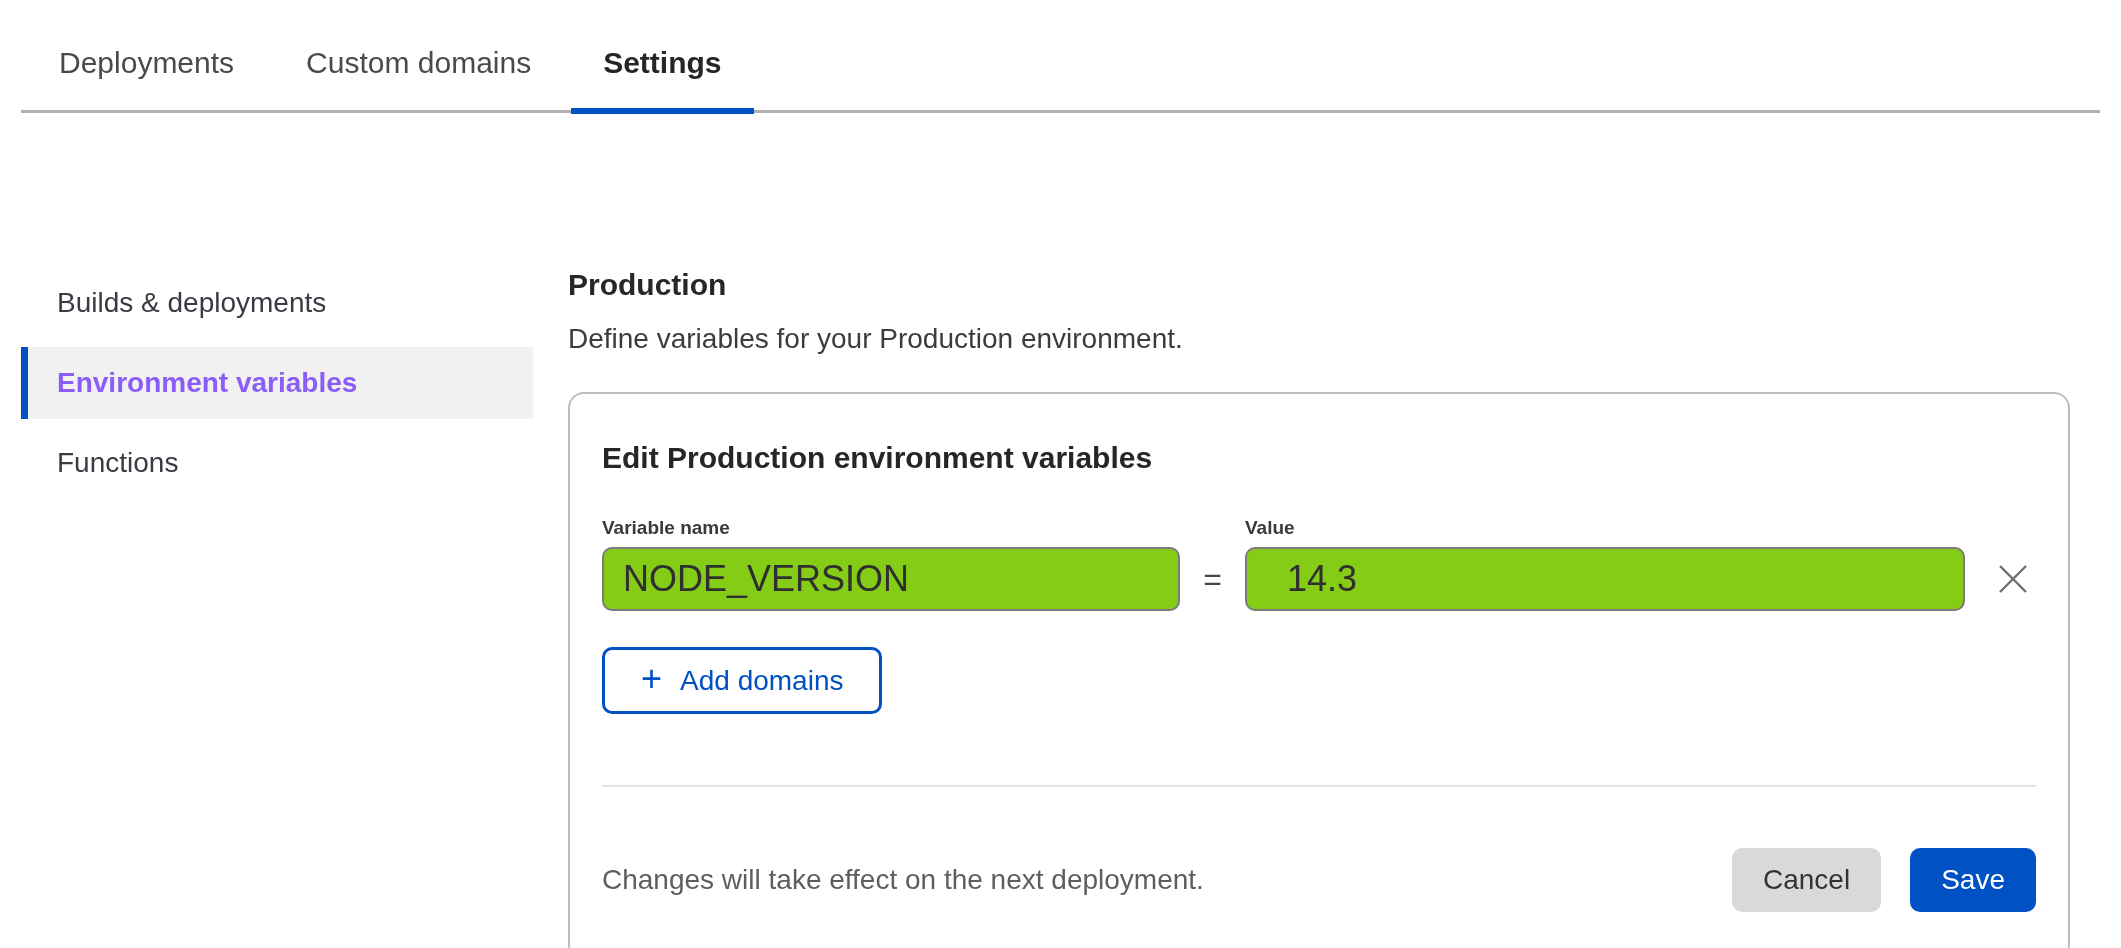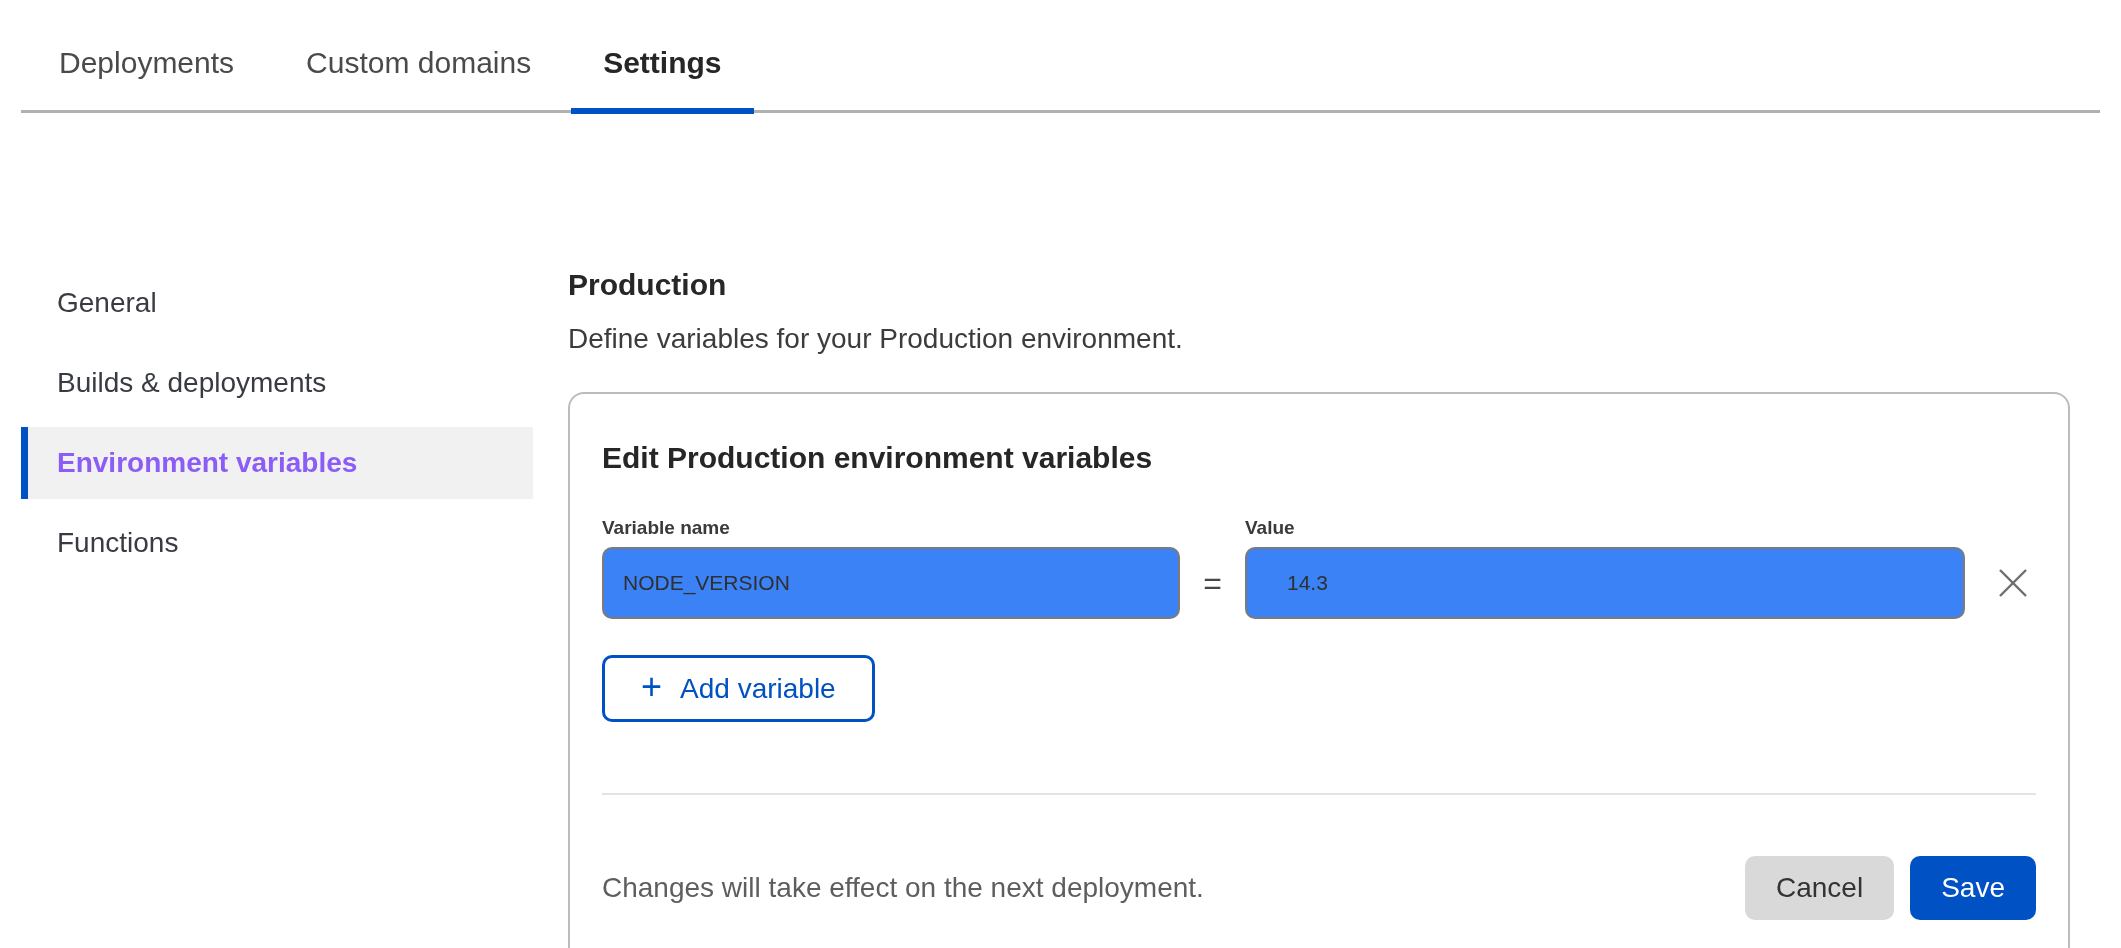--- a/index.html
+++ b/index.html
@@ -115,28 +115,28 @@
   }
   .label-name { width: 643px; }
   .label-value { }
 
   .var-row {
     margin-top: 8px;
     display: flex;
     align-items: center;
   }
   .text-input {
-    height: 72px;
+    height: 64px;
     border: 2px solid #7b7b7b;
     border-radius: 10px;
     padding: 0 19px;
-    font-size: 21px;
+    font-size: 36px;
     font-family: "Liberation Sans", "DejaVu Sans", sans-serif;
     color: #2f2f2f;
-    background: #3b82f6;
+    background: #84cc16;
     outline: none;
   }
   .input-name { width: 578px; }
   .equals {
     width: 65px;
     text-align: center;
     font-size: 32px;
     color: #474747;
   }
   .input-value { width: 720px; padding-left: 40px; }
@@ -185,21 +185,21 @@
     display: flex;
     align-items: center;
   }
   .footer-note {
     font-size: 28px;
     color: #5e5e5e;
   }
   .footer-buttons {
     margin-left: auto;
     display: flex;
-    gap: 16px;
+    gap: 29px;
     align-items: center;
   }
   .btn {
     height: 64px;
     padding: 0 31px;
     border: none;
     border-radius: 10px;
     font-size: 28px;
     font-family: "Liberation Sans", "DejaVu Sans", sans-serif;
     cursor: pointer;
@@ -212,21 +212,20 @@
 
 <nav class="tabbar">
   <div class="tab">Deployments</div>
   <div class="tab">Custom domains</div>
   <div class="tab active">Settings</div>
 </nav>
 
 <div class="content">
 
   <aside class="sidebar">
-    <div class="sidebar-item">General</div>
     <div class="sidebar-item">Builds &amp; deployments</div>
     <div class="sidebar-item active">Environment variables</div>
     <div class="sidebar-item">Functions</div>
   </aside>
 
   <section class="main">
     <h1 class="page-title">Production</h1>
     <p class="page-desc">Define variables for your Production environment.</p>
 
     <div class="card">
@@ -246,21 +245,21 @@
             <svg width="36" height="36" viewBox="0 0 36 36">
               <line x1="5" y1="5" x2="31" y2="31" stroke="#6f6f6f" stroke-width="2.4"></line>
               <line x1="31" y1="5" x2="5" y2="31" stroke="#6f6f6f" stroke-width="2.4"></line>
             </svg>
           </span>
         </button>
       </div>
 
       <button class="add-btn">
         <span class="plus">+</span>
-        <span>Add variable</span>
+        <span>Add domains</span>
       </button>
 
       <div class="divider"></div>
 
       <div class="card-footer">
         <div class="footer-note">Changes will take effect on the next deployment.</div>
         <div class="footer-buttons">
           <button class="btn btn-cancel">Cancel</button>
           <button class="btn btn-save">Save</button>
         </div>

